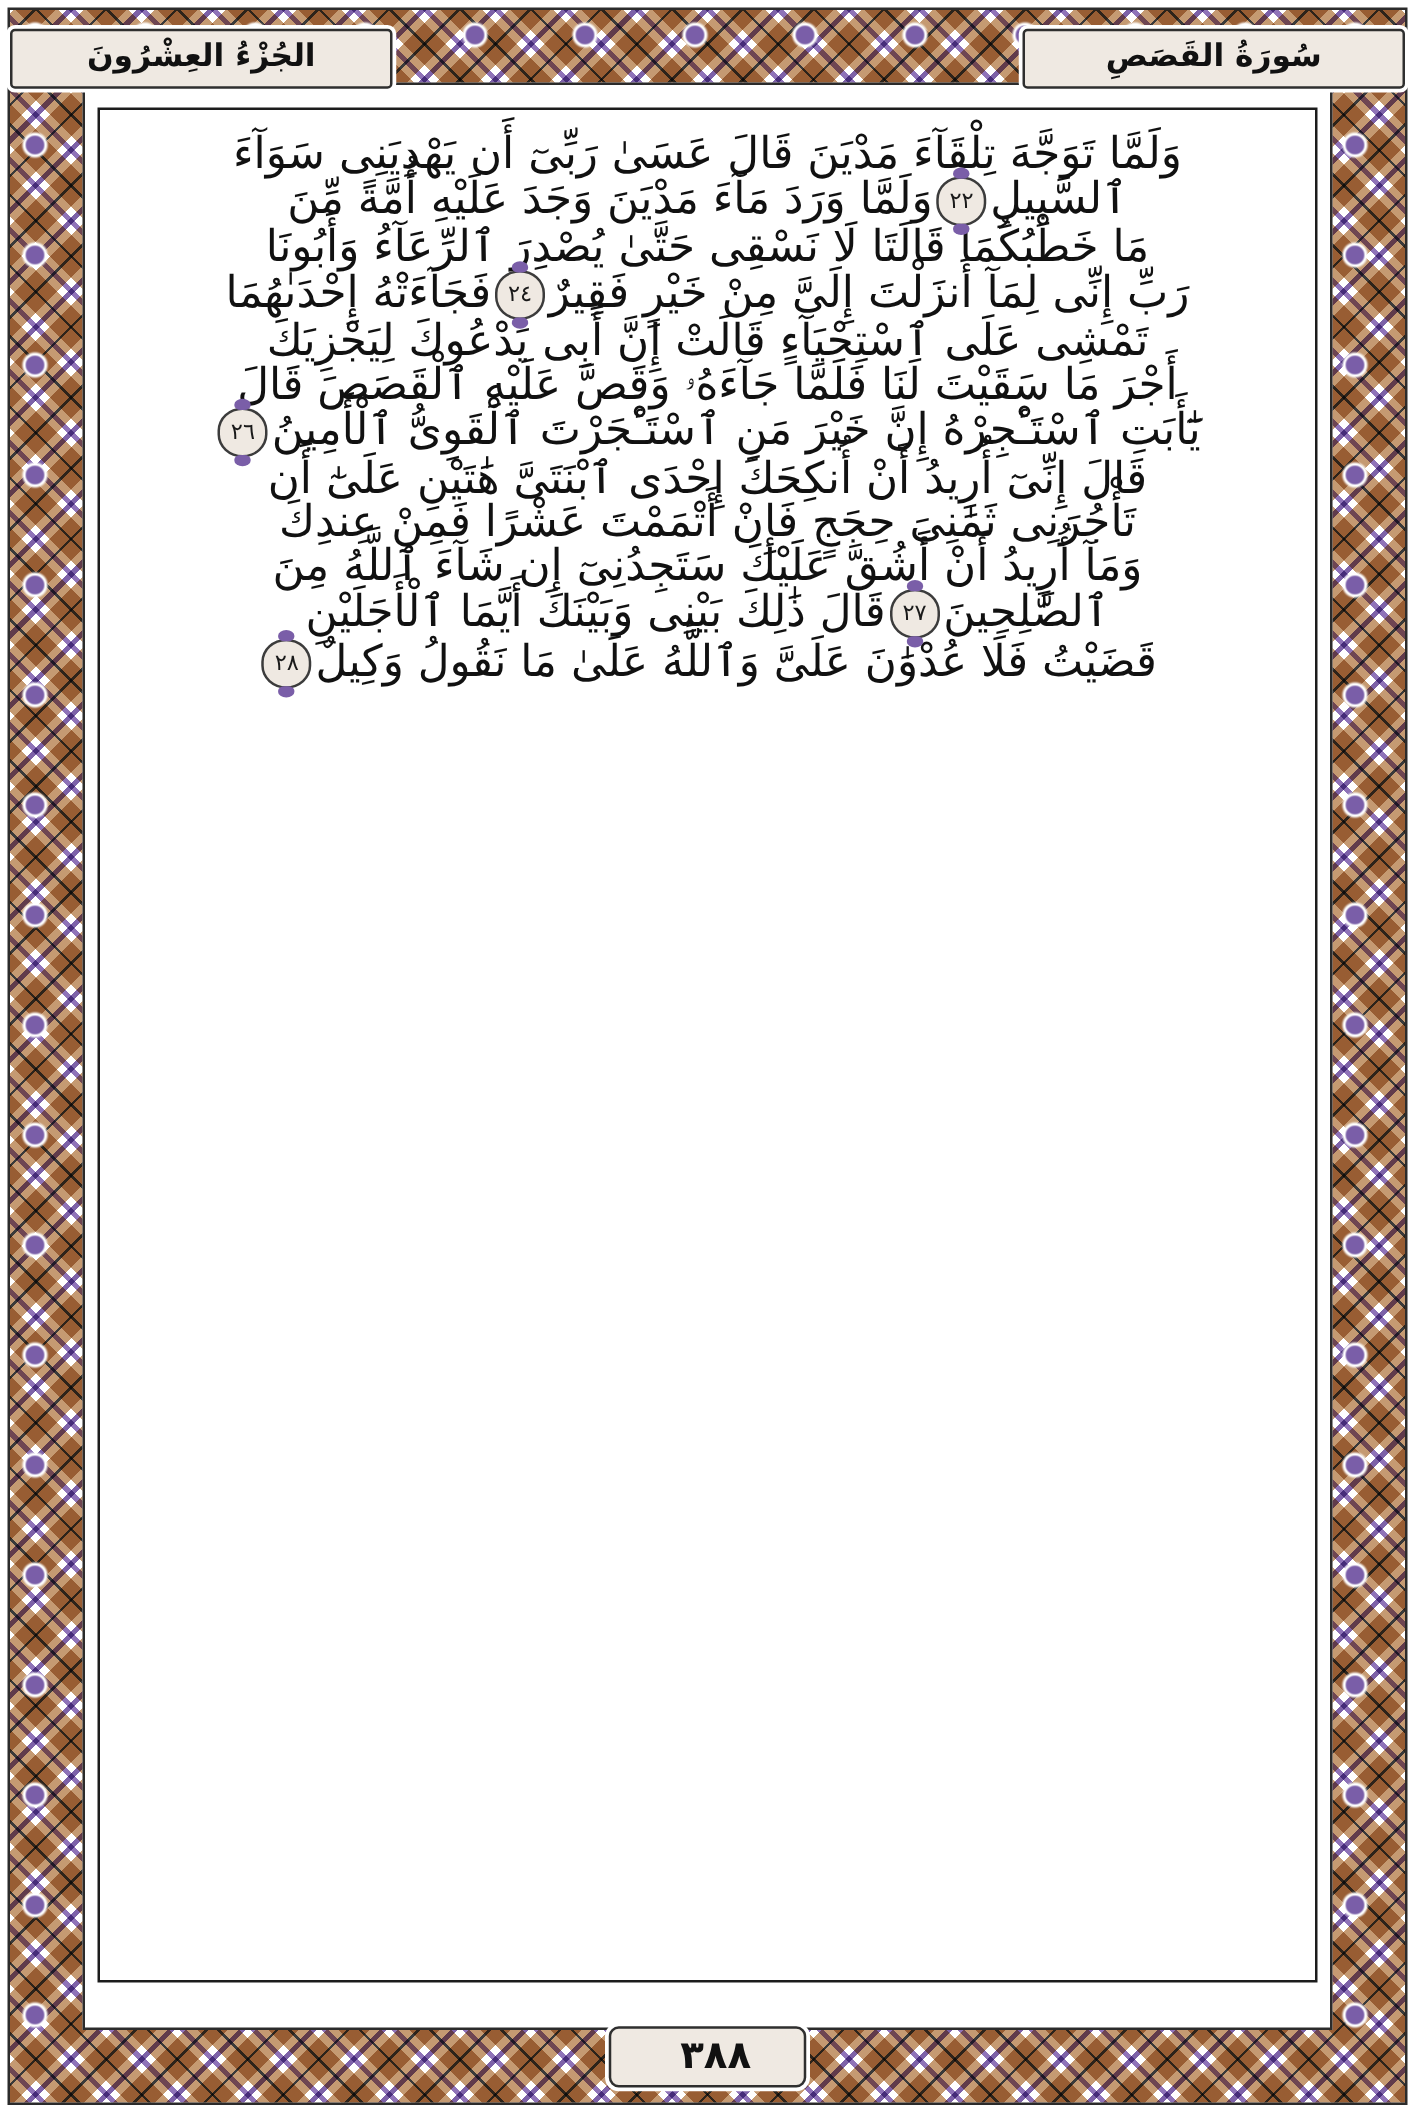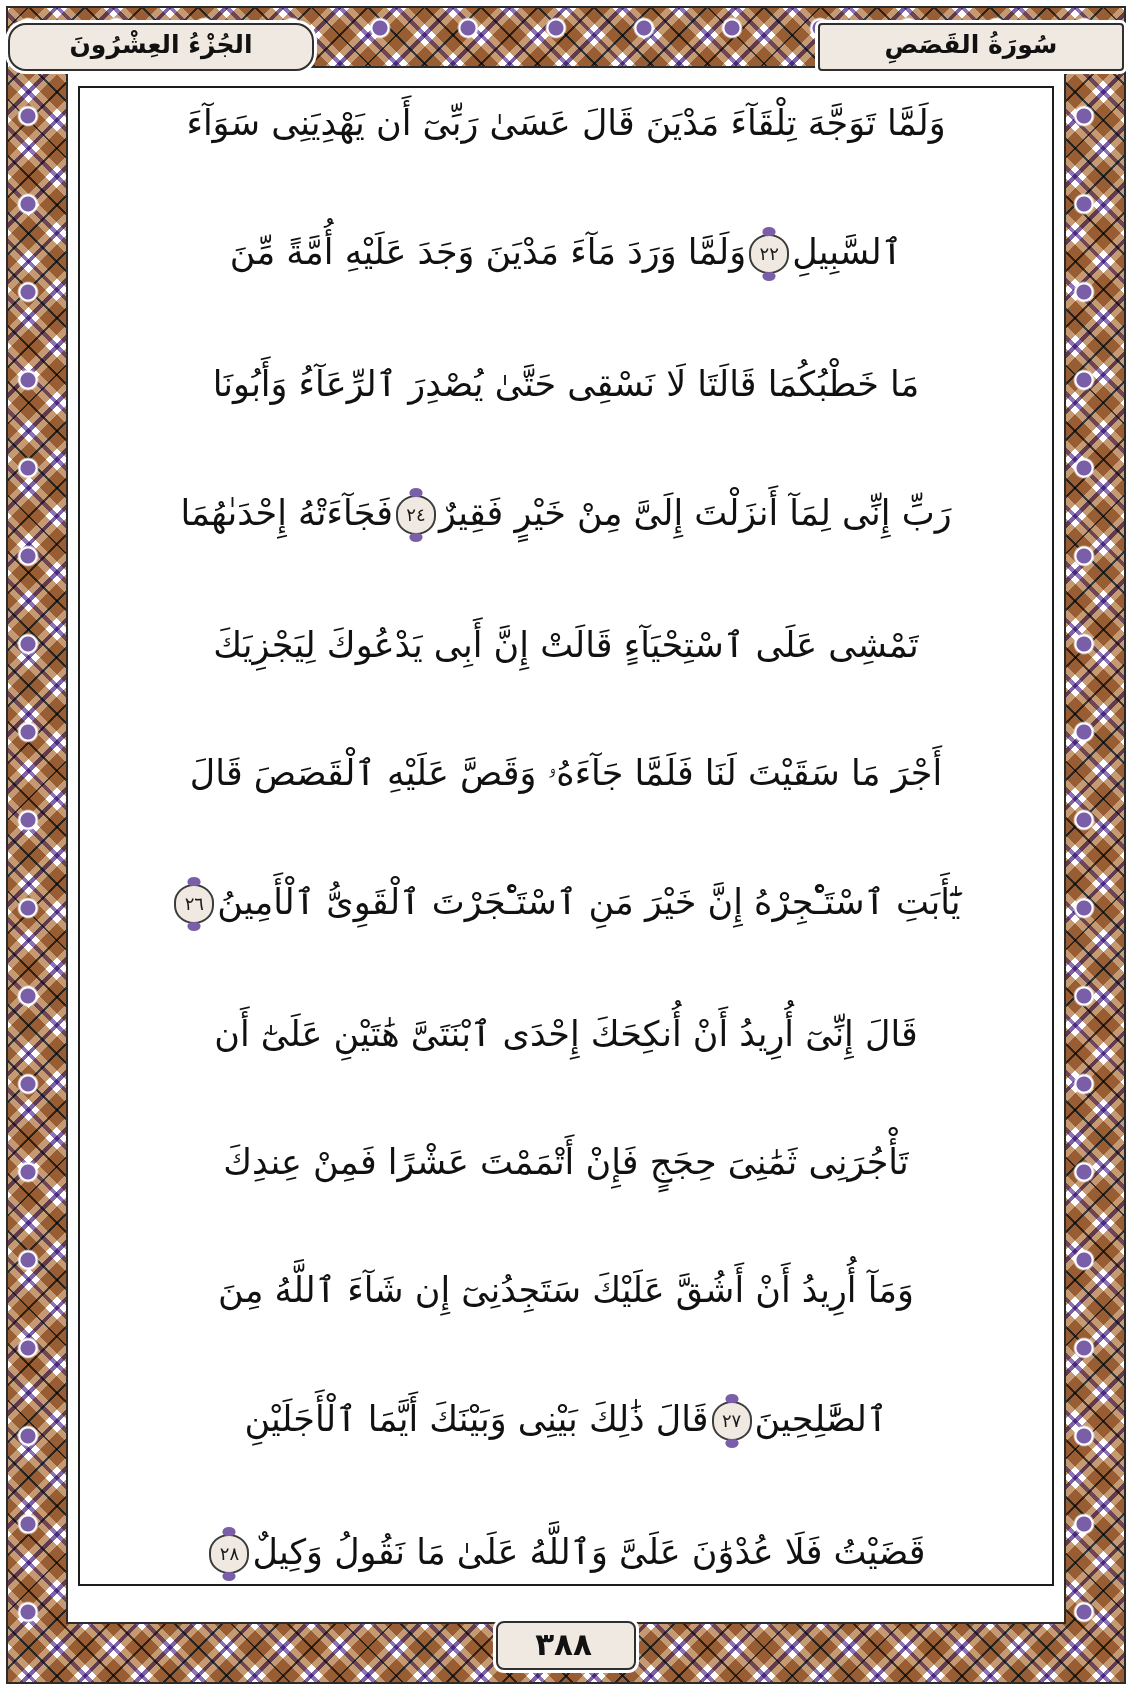--- a/index.html
+++ b/index.html
@@ -87,21 +87,21 @@
   }
   .cartouche {
     background: #efe9e2;
     border: 2px solid #2f2f2f;
     padding: 4px 26px 8px 26px;
     border-radius: 4px;
     min-width: 250px;
     text-align: center;
     box-shadow: 0 0 0 3px #ffffff;
   }
-  .cartouche.right { margin-right: 80px; border-radius: 18px; }
+  .cartouche.right { margin-right: 80px; }
   .cartouche.left  { }
   .cartouche span {
     font-family: "DejaVu Sans", "Liberation Sans", sans-serif;
     font-size: 25px;
     font-weight: 700;
     color: #111111;
     line-height: 1.25;
     white-space: nowrap;
   }
 
@@ -114,21 +114,20 @@
     bottom: 104px;
     border: 2px solid #1c1c1c;
     box-sizing: border-box;
     background: #ffffff;
     overflow: hidden;
     padding: 18px 16px 10px 16px;
   }
   .ayah-lines {
     display: flex;
     flex-direction: column;
-    justify-content: space-between;
     height: 100%;
   }
   .qline {
     direction: rtl;
     text-align: center;
     white-space: nowrap;
     color: #111111;
     font-family: "DejaVu Sans", "Liberation Sans", sans-serif;
     font-size: 35px;
     line-height: 1.0;
@@ -177,21 +176,21 @@
     height: 70px;
     z-index: 5;
     display: flex;
     align-items: center;
     justify-content: center;
   }
   .page-number-cartouche {
     background: #efe9e2;
     border: 2px solid #2f2f2f;
     border-radius: 8px;
-    padding: 3px 42px 6px 37px;
+    padding: 3px 42px 6px 55px;
     box-shadow: 0 0 0 3px #ffffff;
   }
   .page-number-cartouche span {
     font-size: 31px;
     font-weight: 700;
     color: #111111;
     letter-spacing: 1px;
   }
 </style>
 </head>

